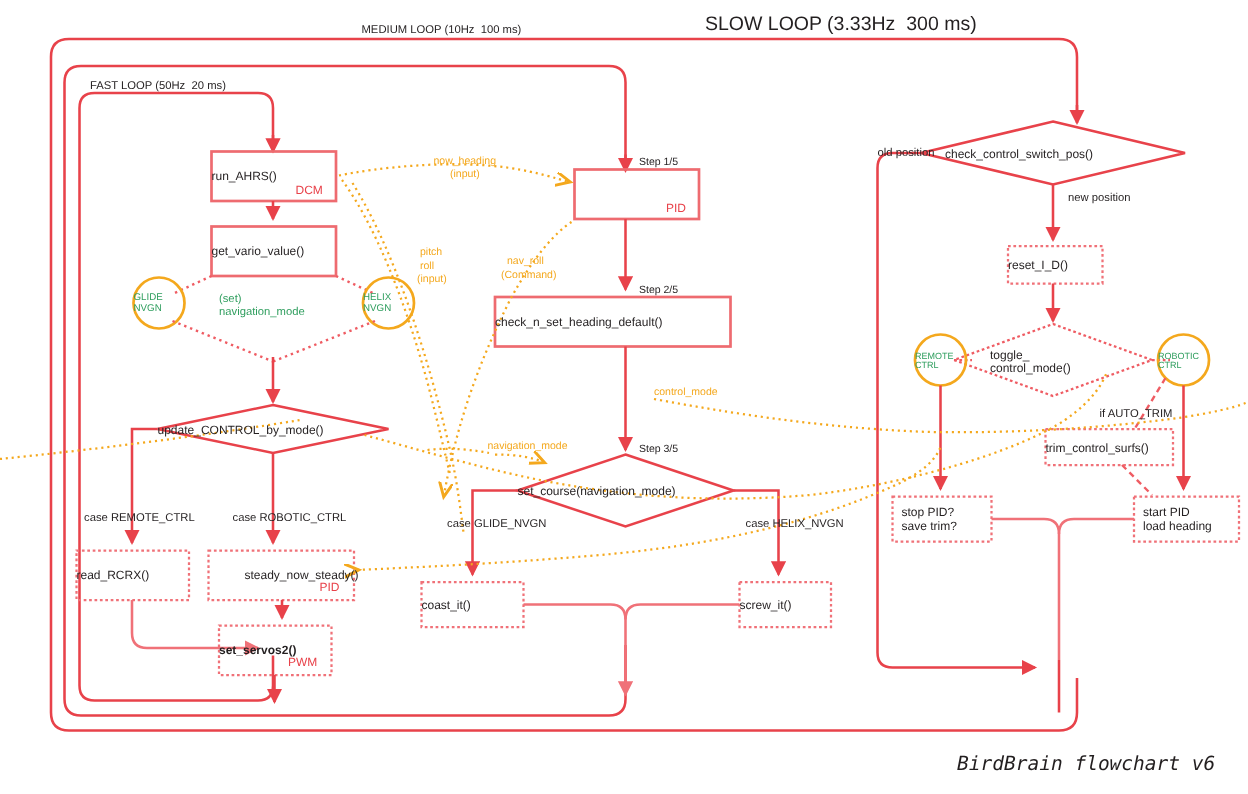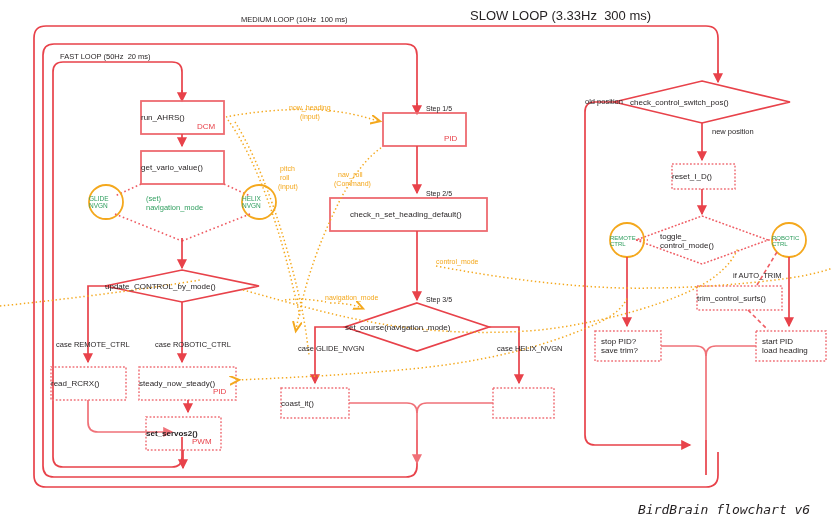--- a/index.html
+++ b/index.html
@@ -170,48 +170,51 @@
     <span class="t-dark" style="font-size:8px;">update_CONTROL_by_mode()</span>
   </div>
 
   <div class="lbl t-dark" style="left:56px;top:340px;font-size:7.5px;">case REMOTE_CTRL</div>
   <div class="lbl t-dark" style="left:155px;top:340px;font-size:7.5px;">case ROBOTIC_CTRL</div>
 
   <div class="node-text" style="left:51px;top:367px;width:75px;height:33px;">
     <span class="t-dark" style="font-size:8px;">read_RCRX()</span>
   </div>
   <div class="node-text" style="left:139px;top:367px;width:97px;height:33px;">
-    <span class="t-dark" style="font-size:8px;">steady_now_steady()</span>
+    <span class="t-dark" style="font-size:8px;padding-left:24px;">steady_now_steady()</span>
   </div>
   <div class="lbl t-red" style="left:213px;top:387px;font-size:8px;">PID</div>
 
   <div class="node-text" style="left:146px;top:417px;width:75px;height:33px;">
     <span class="t-dark" style="font-size:8px;font-weight:bold;">set_servos2()</span>
   </div>
   <div class="lbl t-red" style="left:192px;top:437px;font-size:8px;">PWM</div>
 
   <div class="lbl t-dark" style="left:426px;top:105px;font-size:7px;">Step 1/5</div>
   <div class="lbl t-red" style="left:444px;top:134px;font-size:8px;">PID</div>
 
   <div class="lbl t-dark" style="left:426px;top:190px;font-size:7px;">Step 2/5</div>
   <div class="node-text" style="left:330px;top:198px;width:157px;height:33px;">
-    <span class="t-dark" style="font-size:8px;padding-left:20px;">check_n_set_heading_default()</span>
+    <span class="t-dark" style="font-size:8px;">check_n_set_heading_default()</span>
   </div>
 
   <div class="lbl t-dark" style="left:426px;top:296px;font-size:7px;">Step 3/5</div>
   <div class="node-text" style="left:345px;top:316px;width:144px;height:22px;">
     <span class="t-dark" style="font-size:8px;">set_course(navigation_mode)</span>
   </div>
 
   <div class="lbl t-dark" style="left:298px;top:344px;font-size:7.5px;">case GLIDE_NVGN</div>
   <div class="lbl t-dark" style="left:497px;top:344px;font-size:7.5px;">case HELIX_NVGN</div>
 
   <div class="node-text" style="left:281px;top:388px;width:68px;height:30px;">
     <span class="t-dark" style="font-size:8px;">coast_it()</span>
   </div>
+  <div class="node-text" style="left:493px;top:388px;width:61px;height:30px;">
+    <span class="t-dark" style="font-size:8px;">screw_it()</span>
+  </div>
 
   <div class="node-text" style="left:630px;top:92px;width:144px;height:20px;">
     <span class="t-dark" style="font-size:8px;">check_control_switch_pos()</span>
   </div>
   <div class="lbl t-dark" style="left:585px;top:84px;font-size:7.5px;margin-top:13px;">old position</div>
   <div class="lbl t-dark" style="left:712px;top:127px;font-size:7.5px;">new position</div>
 
   <div class="node-text" style="left:672px;top:164px;width:63px;height:25px;">
     <span class="t-dark" style="font-size:8px;">reset_I_D()</span>
   </div>

